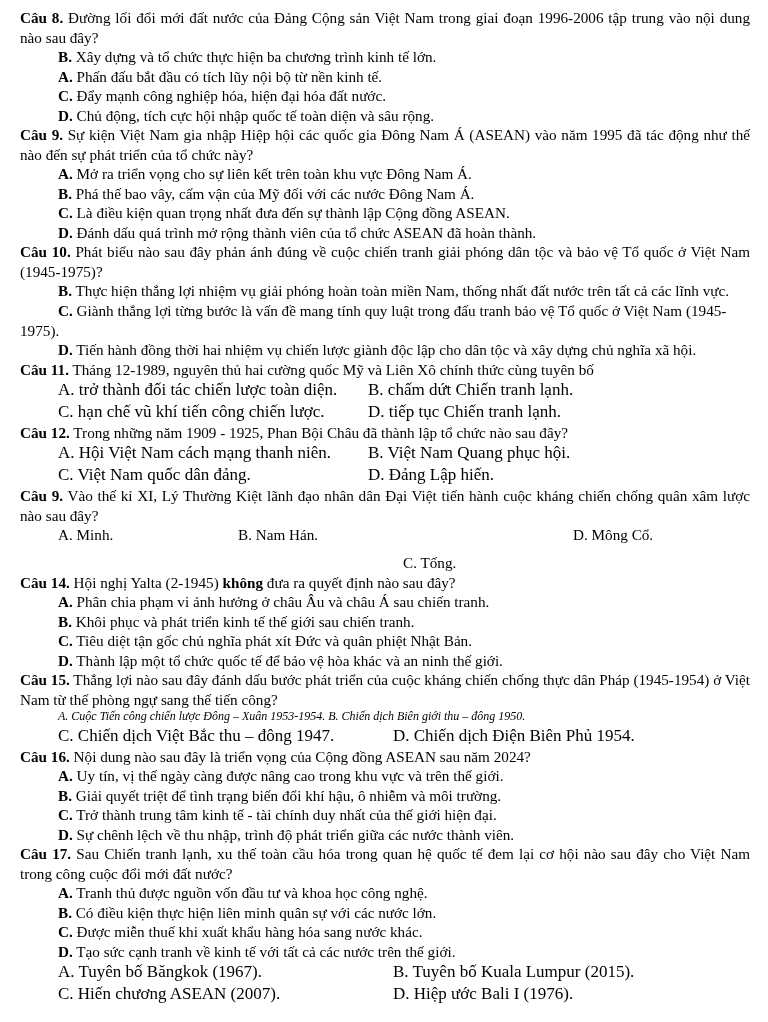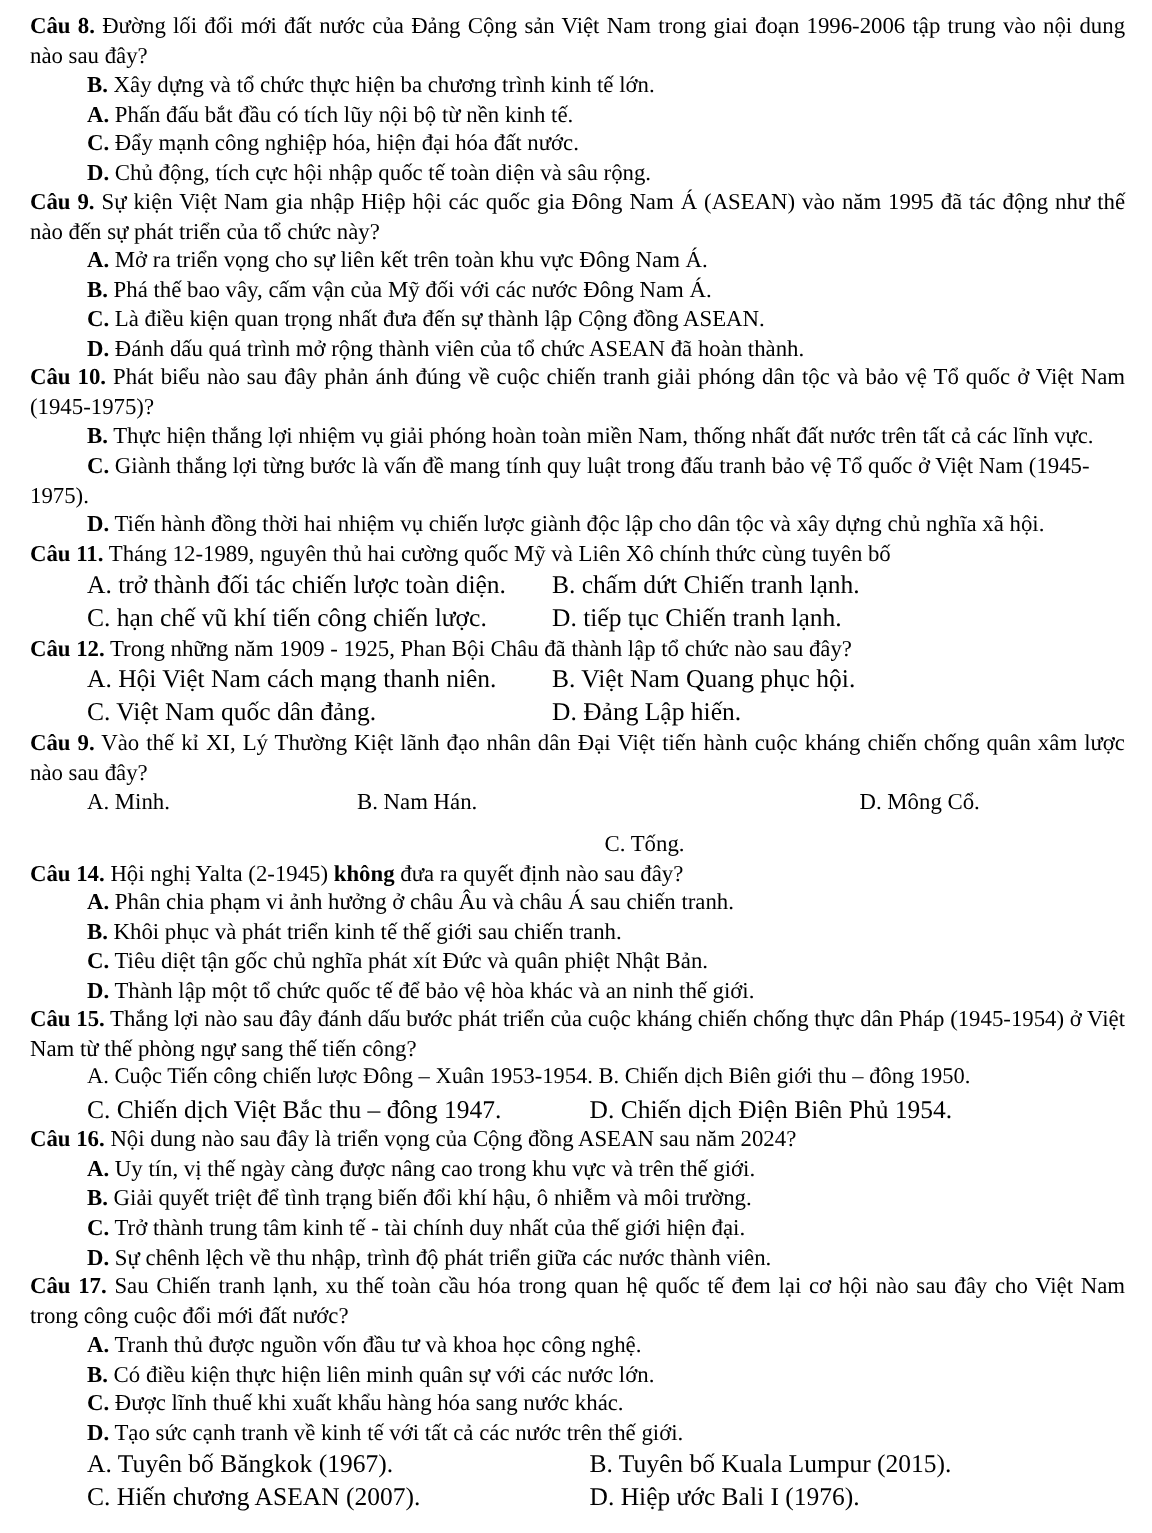--- a/index.html
+++ b/index.html
@@ -62,22 +62,23 @@
     padding-left: 38px;
     font-size: 15.2px;
     line-height: 1.285;
   }
   .opt-row4 .c1 { width: 180px; }
   .opt-row4 .c2 { width: 165px; }
   .opt-row4 .c3 { width: 170px; margin-top: 28px; }
   .opt-row4 .c4 { width: auto; }
   .inline-pair {
     padding-left: 38px;
-    font-size: 15px;
+    font-size: 12px;
     line-height: 1.285;
+    font-style: italic;
   }
 </style>
 </head>
 <body>
 
 <div class="page">
 
   <div class="q">
     <p class="q-stem"><span class="qnum">Câu 8.</span> <span>Đường lối đổi mới đất nước của Đảng Cộng sản Việt Nam trong giai đoạn 1996-2006 tập trung vào nội dung nào sau đây?</span></p>
     <p class="opt"><span class="lab">B.</span> <span>Xây dựng và tổ chức thực hiện ba chương trình kinh tế lớn.</span></p>
@@ -160,21 +161,21 @@
     <p class="opt"><span class="lab">A.</span> <span>Uy tín, vị thế ngày càng được nâng cao trong khu vực và trên thế giới.</span></p>
     <p class="opt"><span class="lab">B.</span> <span>Giải quyết triệt để tình trạng biến đổi khí hậu, ô nhiễm và môi trường.</span></p>
     <p class="opt"><span class="lab">C.</span> <span>Trở thành trung tâm kinh tế - tài chính duy nhất của thế giới hiện đại.</span></p>
     <p class="opt"><span class="lab">D.</span> <span>Sự chênh lệch về thu nhập, trình độ phát triển giữa các nước thành viên.</span></p>
   </div>
 
   <div class="q">
     <p class="q-stem"><span class="qnum">Câu 17.</span> <span>Sau Chiến tranh lạnh, xu thế toàn cầu hóa trong quan hệ quốc tế đem lại cơ hội nào sau đây cho Việt Nam trong công cuộc đổi mới đất nước?</span></p>
     <p class="opt"><span class="lab">A.</span> <span>Tranh thủ được nguồn vốn đầu tư và khoa học công nghệ.</span></p>
     <p class="opt"><span class="lab">B.</span> <span>Có điều kiện thực hiện liên minh quân sự với các nước lớn.</span></p>
-    <p class="opt"><span class="lab">C.</span> <span>Được lĩnh thuế khi xuất khẩu hàng hóa sang nước khác.</span></p>
+    <p class="opt"><span class="lab">C.</span> <span>Được miễn thuế khi xuất khẩu hàng hóa sang nước khác.</span></p>
     <p class="opt"><span class="lab">D.</span> <span>Tạo sức cạnh tranh về kinh tế với tất cả các nước trên thế giới.</span></p>
   </div>
 
   <div class="q">
     <div class="opt-row">
       <div class="col col-a" style="width:335px;"><span class="lab">A.</span> <span>Tuyên bố Băngkok (1967).</span></div>
       <div class="col col-b"><span class="lab">B.</span> <span>Tuyên bố Kuala Lumpur (2015).</span></div>
     </div>
     <div class="opt-row">
       <div class="col col-a" style="width:335px;"><span class="lab">C.</span> <span>Hiến chương ASEAN (2007).</span></div>

